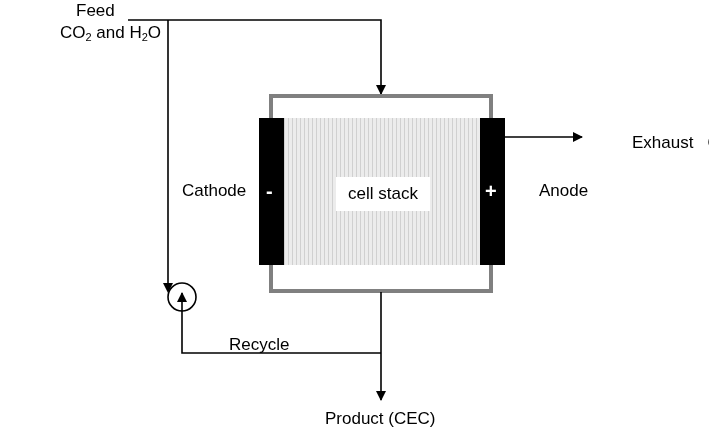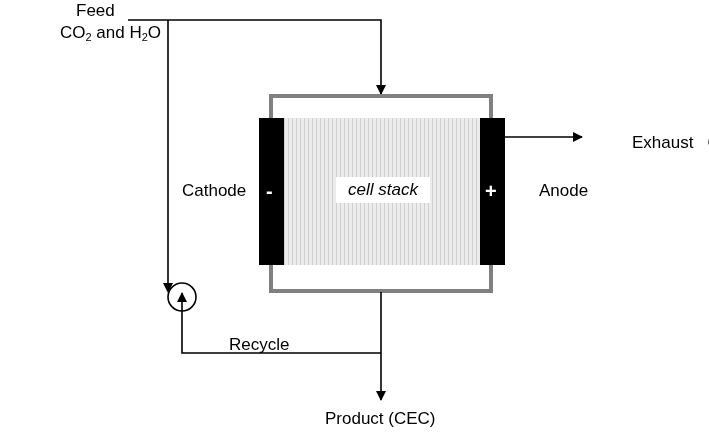--- a/index.html
+++ b/index.html
@@ -1,23 +1,23 @@
 <!DOCTYPE html>
 <html><head>
 <meta charset="utf-8">
 <style>
   html, body { margin:0; padding:0; background:#ffffff; }
   body { width:709px; height:432px; position:relative; overflow:hidden;
          font-family:"Liberation Sans", sans-serif; color:#000; }
   #diagram { position:absolute; left:0; top:0; }
   .lbl { position:absolute; font-size:17px; white-space:nowrap; line-height:1; }
   .sub { font-size:11px; vertical-align:-3px; }
-  #stack-label { position:absolute; left:336px; top:177px; width:94px; height:26px;
+  #stack-label { position:absolute; left:336px; top:177px; width:94px; height:34px;
                  background:#fff; display:flex; align-items:center; justify-content:center;
-                 font-size:17px;font-style:italic; }
+                 font-size:17px; }
   .sign { position:absolute; color:#fff; font-size:20px; font-weight:bold; line-height:1; }
 </style>
 </head>
 <body>
 
 <svg id="diagram" width="709" height="432" viewBox="0 0 709 432">
   <defs>
     <pattern id="stripes" width="4" height="10" patternUnits="userSpaceOnUse">
       <rect width="4" height="10" fill="#ececec"></rect>
       <rect width="1" height="10" fill="#d0d0d0"></rect>

